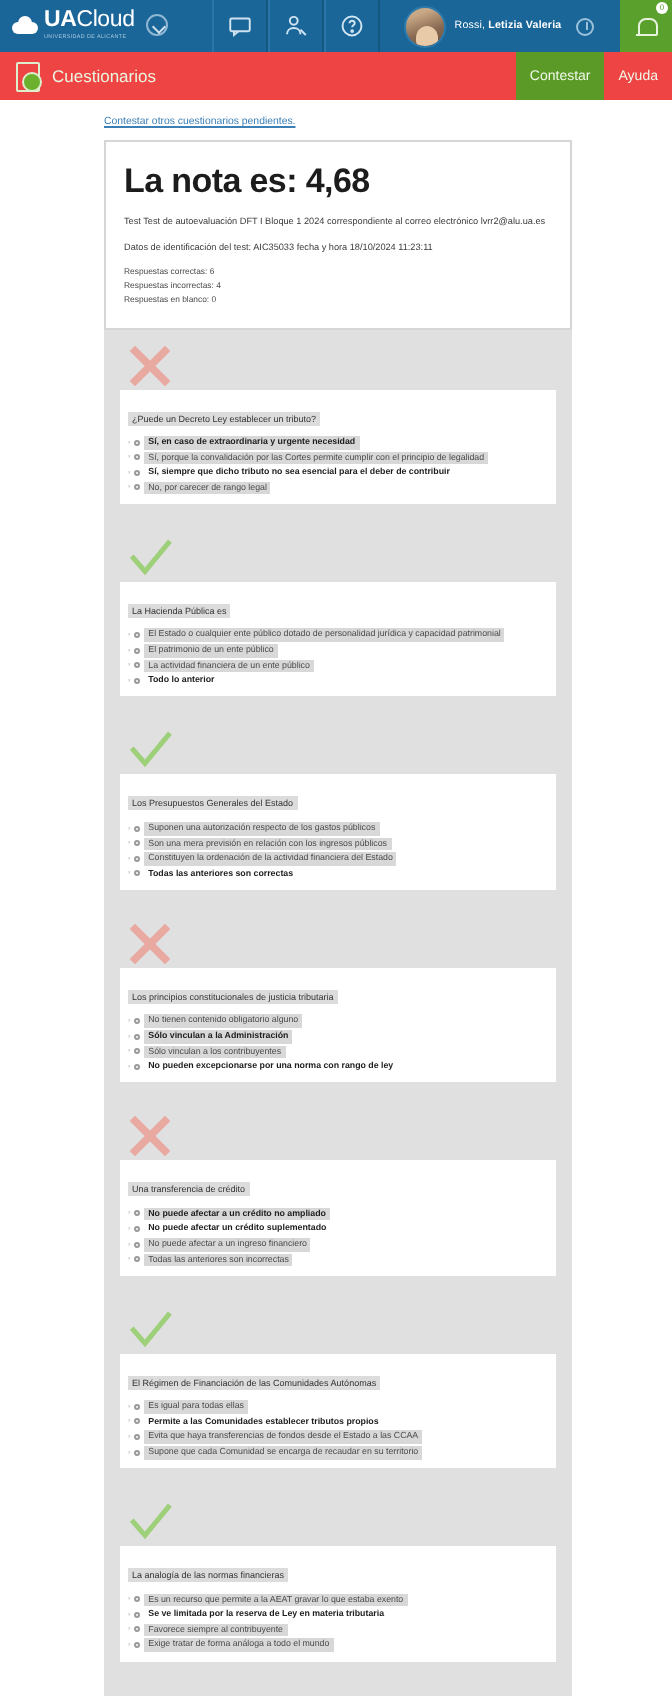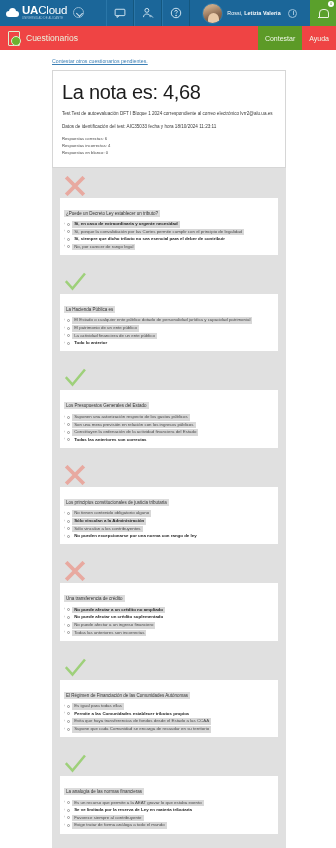--- a/index.html
+++ b/index.html
@@ -104,21 +104,21 @@
   
   .page { padding: 0; background: #fff; height: 798px; overflow: hidden; position: relative;}
   .pending-link {
     color: #3b7fb5; font-size: 5.2px; margin: 8px 0 6px 52px; display: block;
     text-decoration: underline;
   }
   .card {
     margin: 0 50px 0 52px; border: 1px solid #d6d6d6; background: #fff;
     padding: 10px 9px 10px 9px;
   }
-  .grade { font-size: 20px; color: #1c1c1c; letter-spacing: -.3px; font-weight: normal; }
+  .grade { font-size: 17px; color: #1c1c1c; letter-spacing: -.3px; font-weight: bold; }
   .desc { font-size: 4.6px; color: #3a3a3a; line-height: 1.55; margin-top: 6px; }
   .ident { font-size: 4.6px; color: #3a3a3a; margin-top: 7px; }
   .stats { margin-top: 6px; }
   .stats div { font-size: 4.2px; color: #4a4a4a; line-height: 1.7; }
   
   .qwrap { margin: 0 50px 0 52px; }
   .qblock { background: #e0e0e0; padding: 8px 8px 9px 8px; position: relative; }
   .mark { height: 20px; margin-left: 4px; margin-bottom: 2px; }
   .mark svg { height: 20px; width: 22px; }
   .qinner { background: #fff; padding: 3px 4px 4px 4px; }

